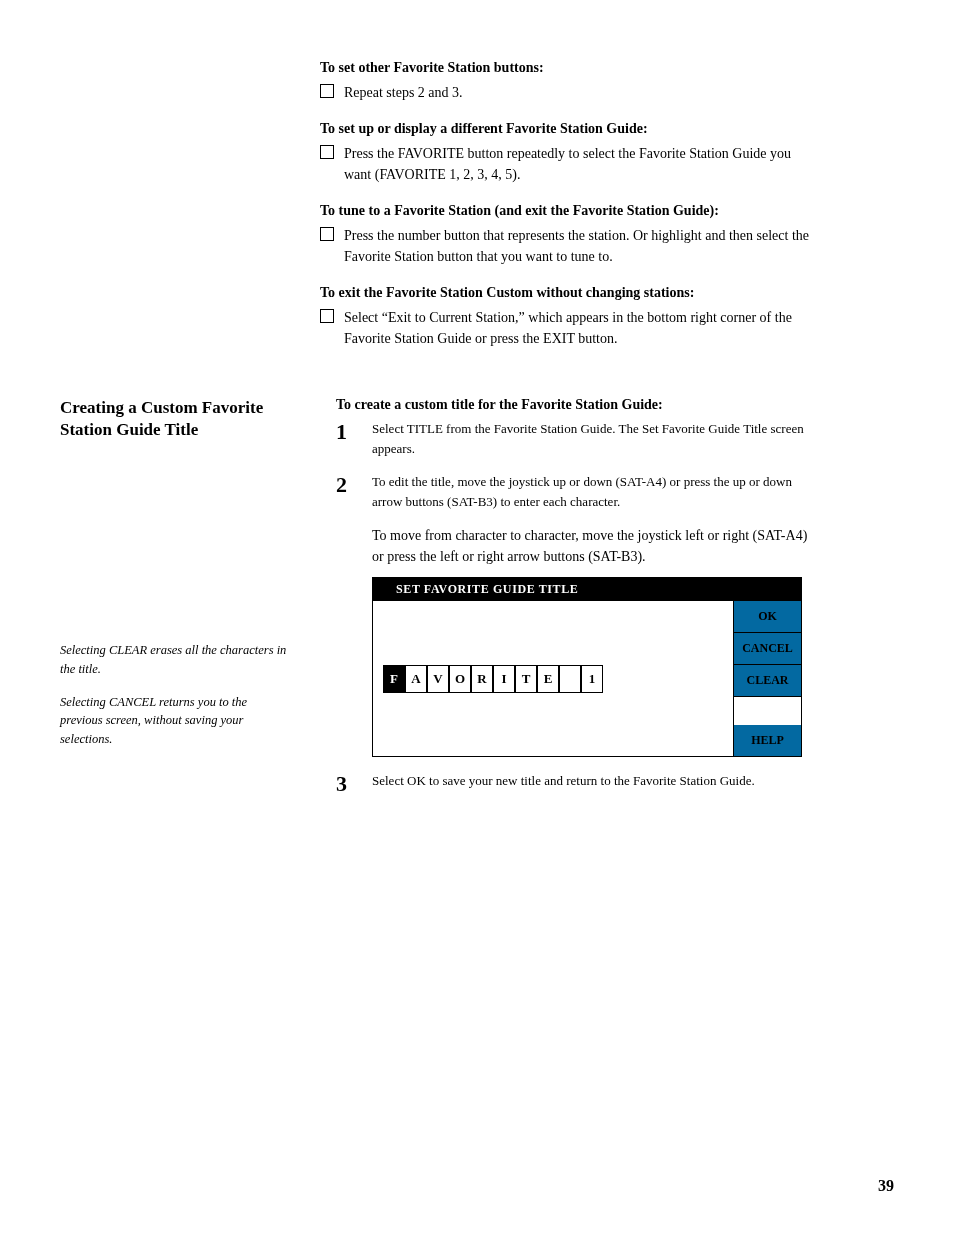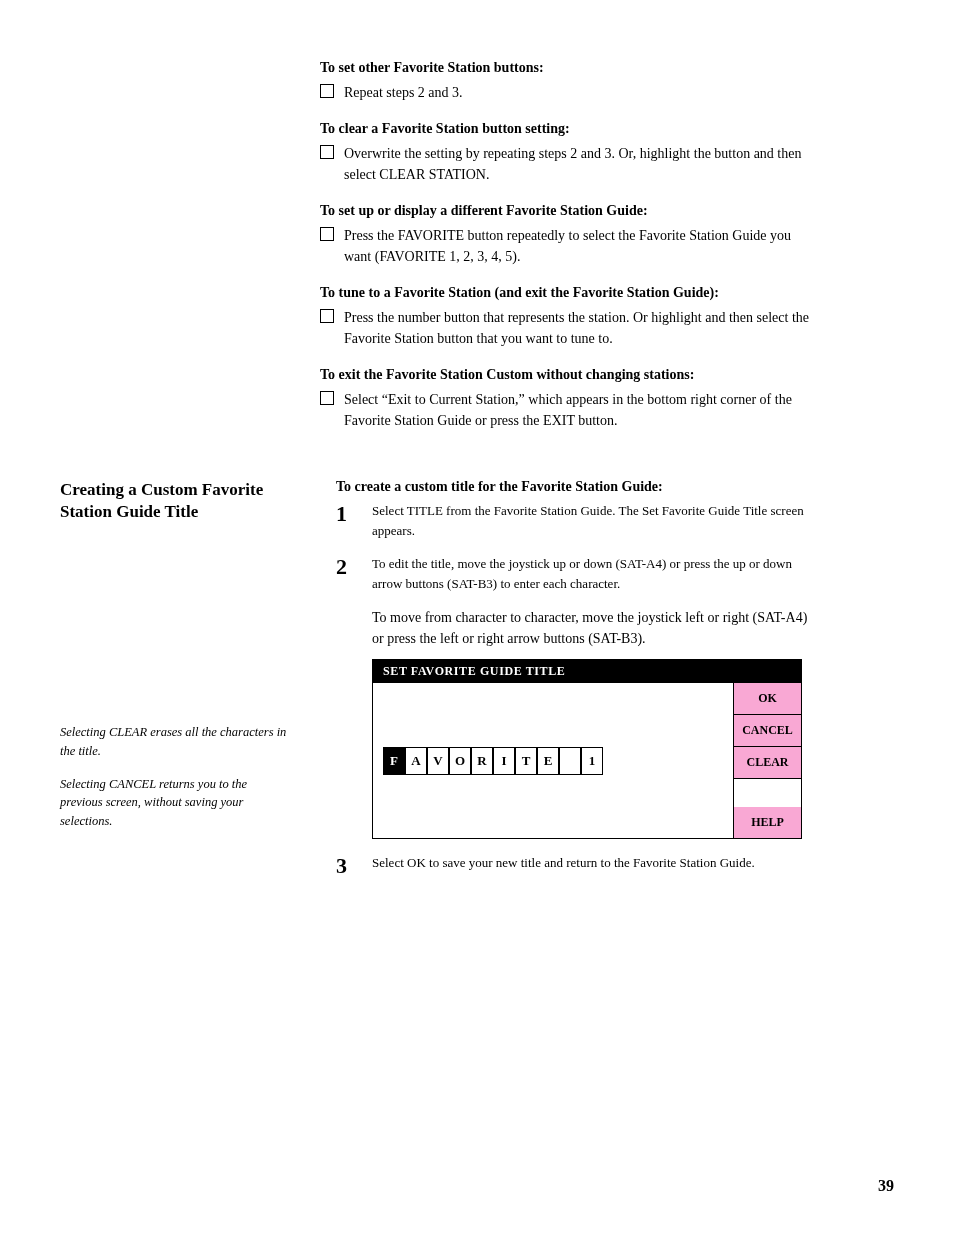--- a/index.html
+++ b/index.html
@@ -103,21 +103,21 @@
       margin-left: 36px;
       margin-top: 10px;
       margin-bottom: 14px;
       width: 430px;
     }
     .set-favorite-title {
       background: #000;
       color: #fff;
       font-size: 12px;
       font-weight: bold;
-      padding: 4px 10px;
+      padding: 4px 23px;
       letter-spacing: 0.05em;
     }
     .set-favorite-body {
       display: flex;
       flex-direction: row;
       min-height: 130px;
     }
     .char-display-area {
       flex: 1;
       padding: 14px 10px;
@@ -152,21 +152,21 @@
       border-left: 1.5px solid #000;
       width: 68px;
     }
     .fav-button {
       border-bottom: 1px solid #000;
       padding: 8px 6px;
       font-size: 12px;
       font-weight: bold;
       text-align: center;
       cursor: pointer;
-      background: #f9a8d4;
+      background: #0369a1;
     }
     .fav-button:last-child {
       border-bottom: none;
       margin-top: 28px;
     }
     .page-number {
       position: absolute;
       bottom: 40px;
       right: 60px;
       font-size: 16px;
@@ -181,27 +181,20 @@
   <div style="margin-left: 260px; margin-bottom: 30px;">
 
     <div class="topic-block">
       <div class="topic-heading">To set other Favorite Station buttons:</div>
       <div class="bullet-item">
         <div class="bullet-checkbox"></div>
         <span class="bullet-text">Repeat steps 2 and 3.</span>
       </div>
     </div>
 
-    <div class="topic-block">
-      <div class="topic-heading">To clear a Favorite Station button setting:</div>
-      <div class="bullet-item">
-        <div class="bullet-checkbox"></div>
-        <span class="bullet-text">Overwrite the setting by repeating steps 2 and 3. Or, highlight the button and then select CLEAR STATION.</span>
-      </div>
-    </div>
 
     <div class="topic-block">
       <div class="topic-heading">To set up or display a different Favorite Station Guide:</div>
       <div class="bullet-item">
         <div class="bullet-checkbox"></div>
         <span class="bullet-text">Press the FAVORITE button repeatedly to select the Favorite Station Guide you want (FAVORITE 1, 2, 3, 4, 5).</span>
       </div>
     </div>
 
     <div class="topic-block">

